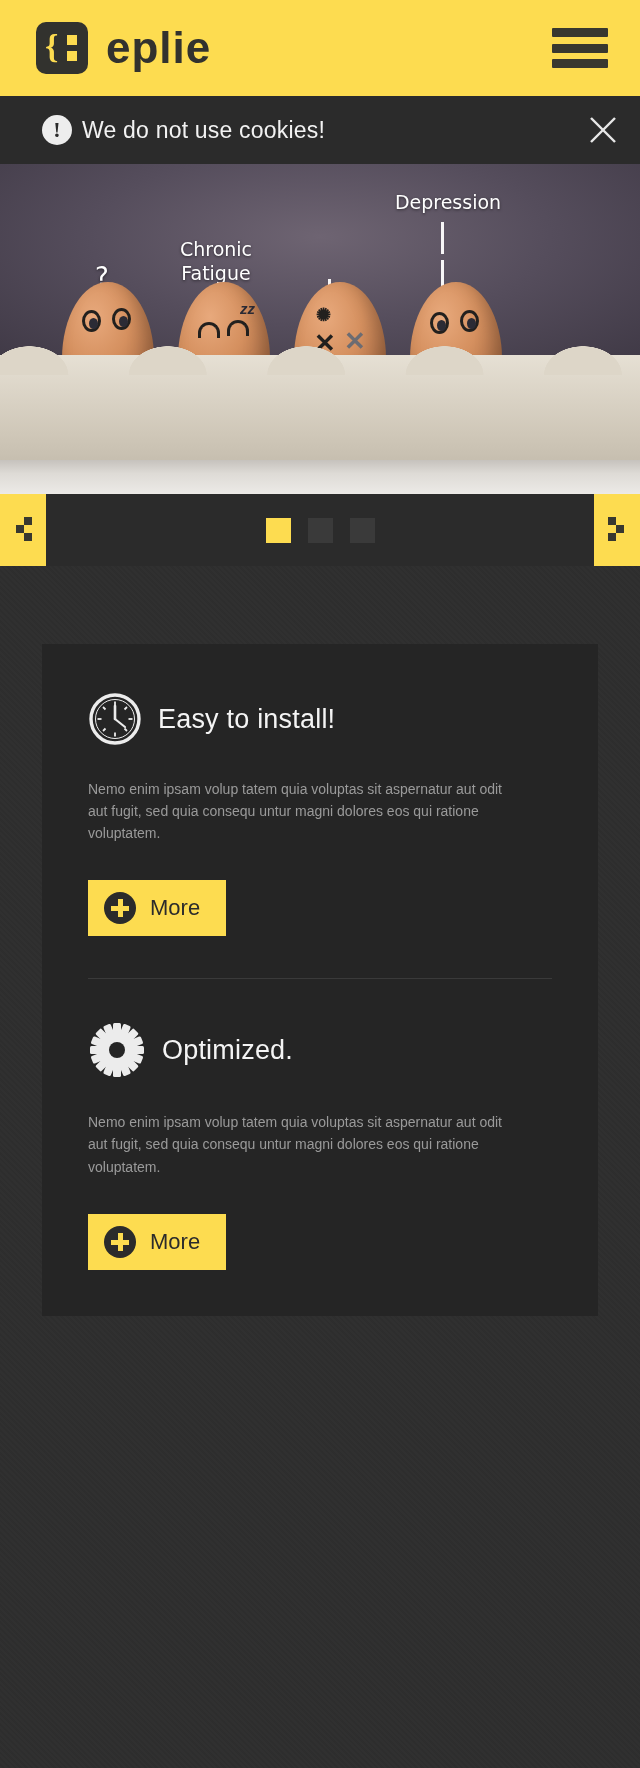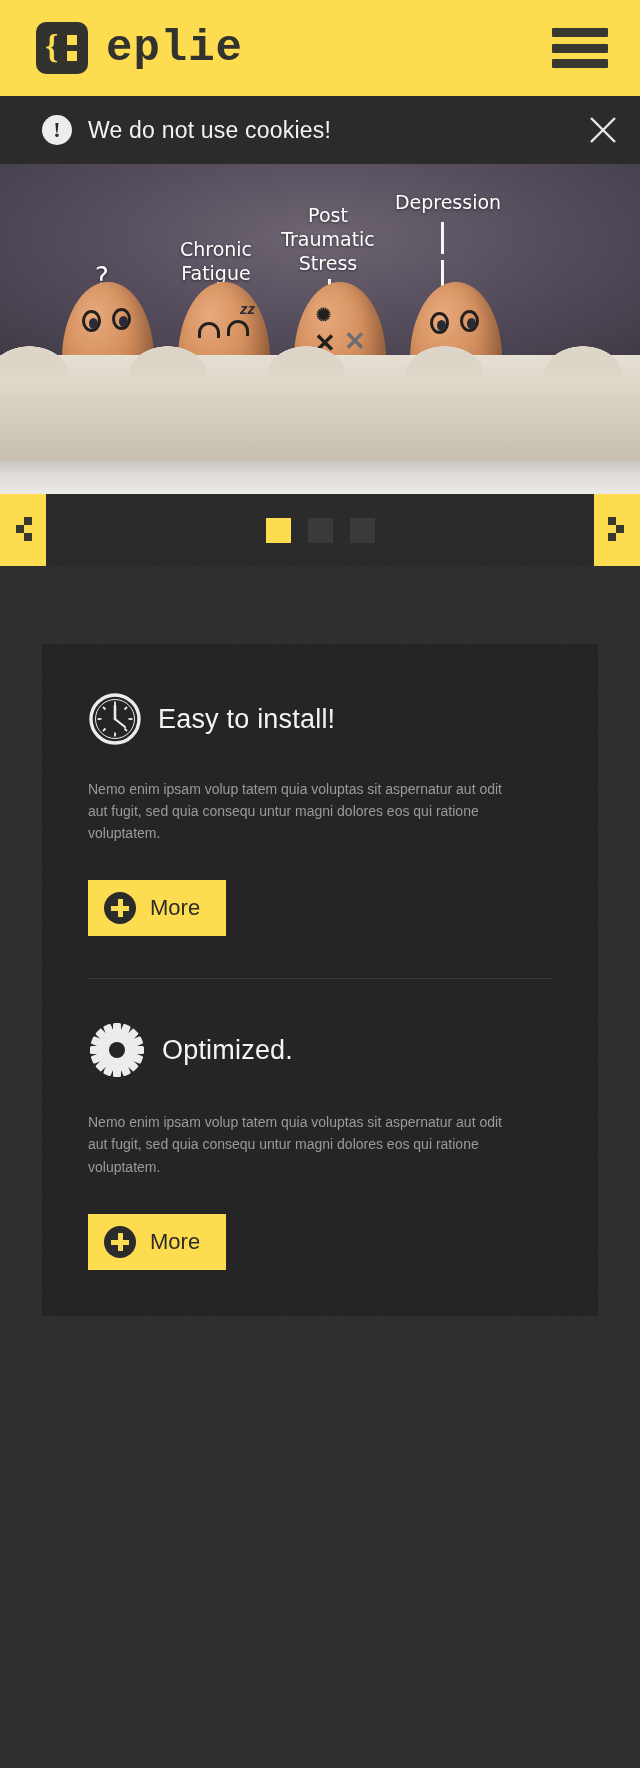--- a/index.html
+++ b/index.html
@@ -49,21 +49,21 @@
   }
   .logo-mark .dot {
     position: absolute;
     right: 11px;
     width: 10px; height: 10px;
     background: #fddc50;
   }
   .logo-mark .dot.top { top: 13px; }
   .logo-mark .dot.bot { bottom: 13px; }
   .brand-name {
-    font-family: Liberation Mono, monospace;
+    font-family: Liberation Sans, sans-serif;
     font-size: 44px;
     font-weight: 700;
     color: #32322e;
     letter-spacing: 1px;
     line-height: 1;
   }
   .hamburger {
     position: absolute;
     right: 32px; top: 50%;
     transform: translateY(-50%);
@@ -95,21 +95,21 @@
     background: #ededed;
     color: #2b2b2b;
     font-family: "Liberation Serif", serif;
     font-weight: 700;
     font-size: 22px;
     display: flex; align-items: center; justify-content: center;
     flex: 0 0 auto;
     line-height: 1;
   }
   .cookie-text {
-    margin-left: 16px;
+    margin-left: 10px;
     color: #f2f2f2;
     font-size: 23px;
     letter-spacing: 0.2px;
   }
   .cookie-close {
     position: absolute;
     right: 0; top: 0;
     width: 74px; height: 68px;
     display: flex; align-items: center; justify-content: center;
     cursor: pointer;
@@ -364,23 +364,20 @@
   </div>
 
   <div class="slider">
     <div class="slide-photo">
 
       <div class="qmark" style="left:95px; top:98px;">?</div>
 
       <div class="slide-label" style="left:166px; top:74px; width:100px;">Chronic
 Fatigue</div>
 
-      <div class="slide-label" style="left:272px; top:40px; width:112px;">Post
-Traumatic
-Stress</div>
       <div class="slide-tick" style="left:328px; top:115px; height:28px;"></div>
 
       <div class="slide-label" style="left:378px; top:27px; width:140px;">Depression</div>
       <div class="slide-tick" style="left:441px; top:58px; height:32px;"></div>
       <div class="slide-tick" style="left:441px; top:96px; height:30px;"></div>
 
       <div class="egg" style="left:62px;">
         <div class="face">
           <span class="eye" style="left:20px; top:28px;"></span>
           <span class="eye" style="left:50px; top:26px;"></span>

